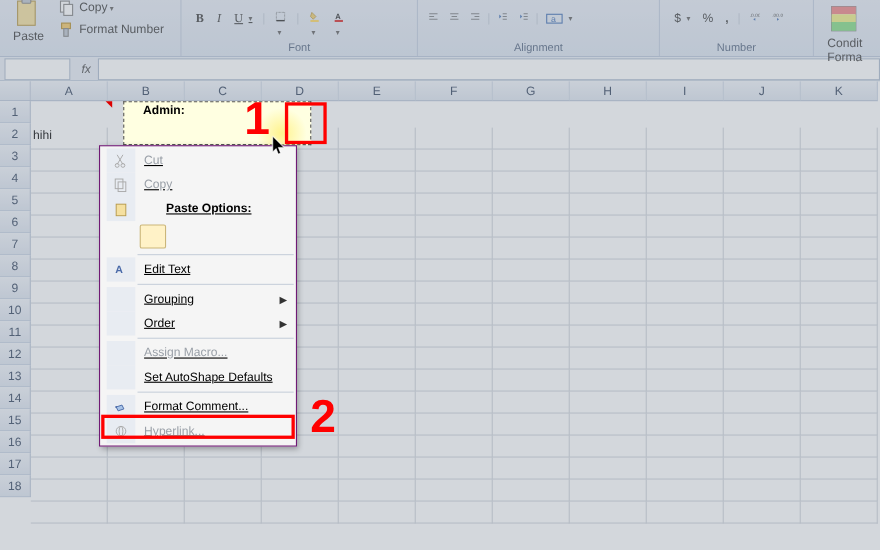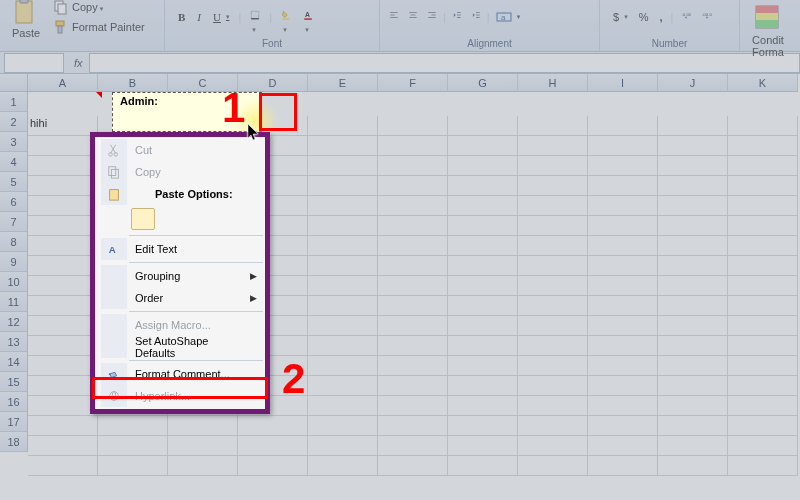--- a/index.html
+++ b/index.html
@@ -33,25 +33,25 @@
 .row-headers { width: 28px; }
 .row-h { height: 20px; text-align: center; font-size: 11px; color: #3a4a63; background: linear-gradient(to bottom,#f1f4f9,#dfe6f0); border-right: 1px solid #b8c4d6; border-bottom: 1px solid #c5d0e0; line-height: 20px; }
 .cells { position: relative; margin-top: 24px; }
 .cell-row { display: flex; }
 .cell { width: 70px; height: 20px; border-right: 1px solid #d4d8de; border-bottom: 1px solid #d4d8de; font-size: 11px; padding: 1px 2px; }
 
 
 .overlay { position: absolute; inset: 0; background: rgba(130,140,155,0.35); pointer-events: none; }
 
 
-.comment-box { position: absolute; left: 112px; top: 92px; width: 150px; height: 40px; background: #ffffe1; border: 1px dashed #555; font-size: 11px; padding: 2px 7px; font-weight: bold; }
+.comment-box { position: absolute; left: 112px; top: 92px; width: 171px; height: 40px; background: #ffffe1; border: 1px dashed #555; font-size: 11px; padding: 2px 17px; font-weight: bold; }
 .comment-indicator { position: absolute; left: 96px; top: 92px; width: 0; height: 0; border-top: 6px solid #d00; border-left: 6px solid transparent; }
 
 
-.context-menu { position: absolute; left: 90px; top: 132px; width: 180px; background: #f5f5f5; border: 5px solid #701a75; box-shadow: 2px 2px 5px rgba(0,0,0,0.3); font-size: 11px; padding: 2px; }
+.context-menu { position: absolute; left: 90px; top: 132px; width: 180px; background: #f5f5f5; border: 1px solid #701a75; box-shadow: 2px 2px 5px rgba(0,0,0,0.3); font-size: 11px; padding: 2px; text-decoration: underline; }
 .menu-item { display: flex; align-items: center; height: 22px; padding: 0 18px 0 4px; position: relative; cursor: pointer; }
 .menu-item.disabled { color: #9aa0a8; }
 .menu-icon-col { width: 26px; height: 100%; display: flex; align-items: center; justify-content: center; background: #e8ecf2; margin-right: 8px; flex-shrink: 0; }
 .menu-item.bold-item .menu-label { font-weight: bold; padding-left: 20px; }
 .menu-sep { height: 1px; background: #c8d0db; margin: 2px 0 2px 32px; }
 .submenu-arrow { position: absolute; right: 6px; font-size: 9px; color: #333; }
 .menu-paste-icons { padding-left: 34px; height: 28px; display: flex; align-items: center; }
 .paste-opt { width: 24px; height: 22px; border: 1px solid #cbb679; background: #fff2c7; border-radius: 2px; }
 
 
@@ -82,21 +82,21 @@
                 <rect x="2" y="2" width="8" height="10" fill="#fff" stroke="#888"></rect>
                 <rect x="5" y="5" width="8" height="10" fill="#fff" stroke="#888"></rect>
               </svg></span>
           <span class="dd-arrow">Copy</span>
         </div>
         <div class="rb-btn">
           <span class="icon-sm"><svg viewBox="0 0 16 16">
                 <rect x="3" y="2" width="8" height="5" fill="#f5c96b" stroke="#b8912f"></rect>
                 <rect x="5" y="7" width="4" height="7" fill="#bfc7d0" stroke="#888"></rect>
               </svg></span>
-          <span>Format Painter</span>
+          <span>Format Number</span>
         </div>
       </div>
     </div>
   </div>
 
   <div class="ribbon-group" style="width:215px">
     <div class="ribbon-row" style="gap:6px;padding-left:4px">
       <span style="font-weight:bold;font-family:'Times New Roman'" class="rb-btn">B</span>
       <span style="font-style:italic;font-family:'Times New Roman'" class="rb-btn">I</span>
       <span style="text-decoration:underline;font-family:'Times New Roman'" class="rb-btn dd-arrow">U</span>

